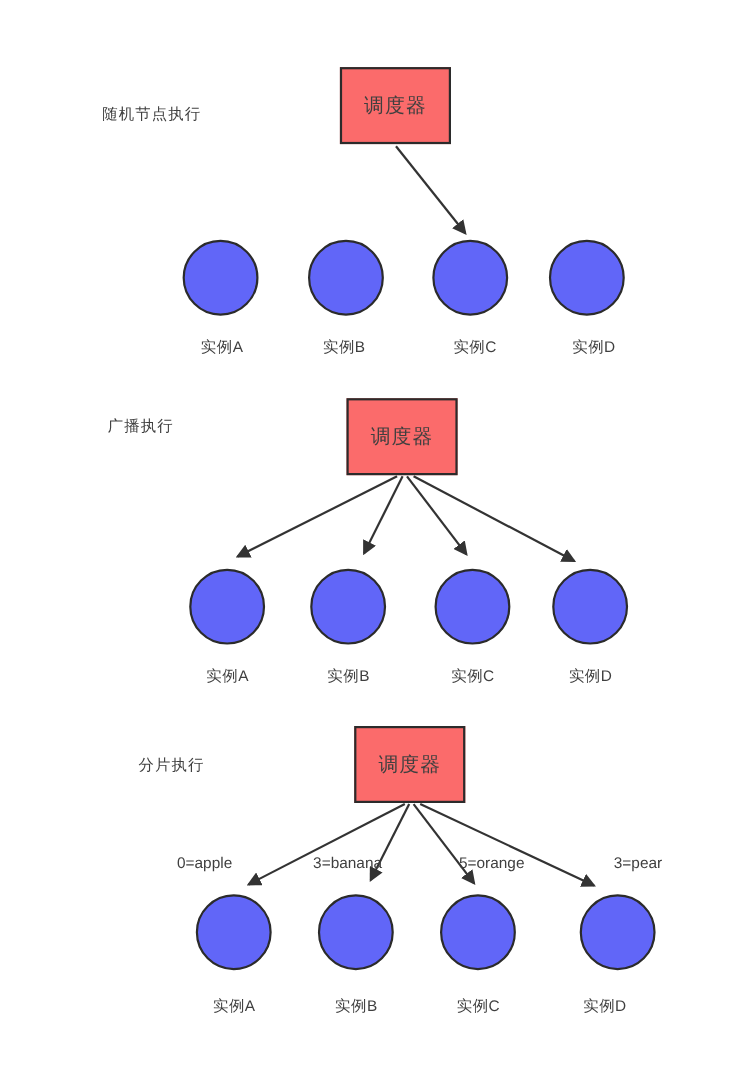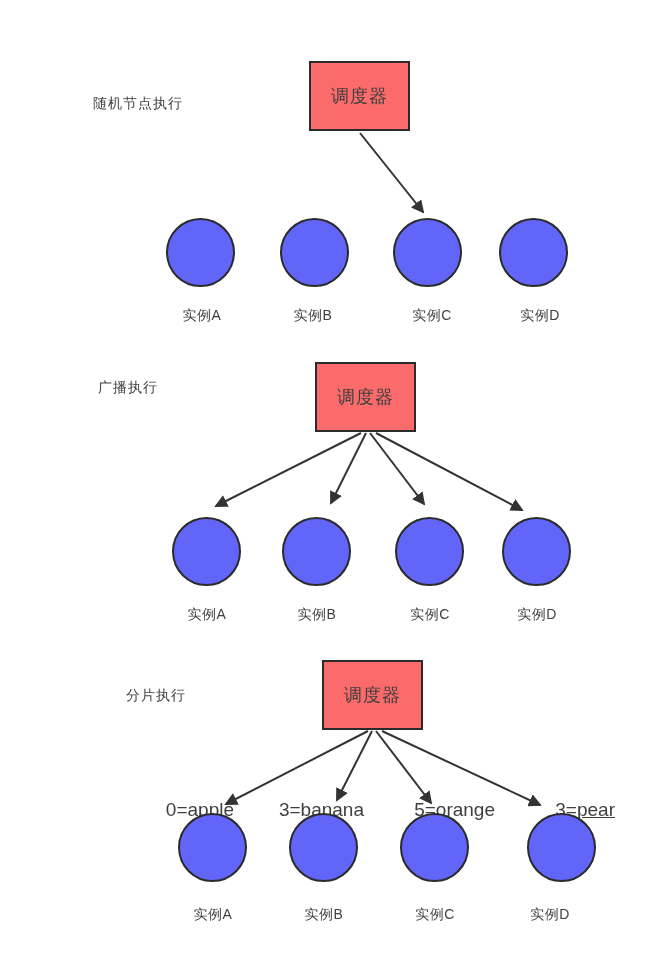--- a/index.html
+++ b/index.html
@@ -52,25 +52,24 @@
     width: 80px;
     text-align: center;
     font-size: 14px;
     color: #3f3f3f;
     letter-spacing: 0.5px;
     white-space: nowrap;
   }
   .shard-label {
     position: absolute;
     width: 96px;
-    text-align: right;
-    font-size: 19px;
+    text-align: center;
+    font-size: 14px;
     color: #3f3f3f;
     white-space: nowrap;
-    margin-top: 23px;
   }
 </style>
 </head>
 <body>
 
 <div class="canvas">
 
   <svg class="arrow-layer" viewBox="0 0 672 979" xmlns="http://www.w3.org/2000/svg">
     <defs>
       <marker id="arrowhead" viewBox="0 0 10 10" refX="8.5" refY="5" markerWidth="6.5" markerHeight="6.5" orient="auto-start-reverse">
@@ -127,21 +126,21 @@
 
   <div class="section-title" style="left:103px; top:687px;margin-left:23px;">分片执行</div>
 
   <div class="scheduler" style="left:322px; top:660px;">
     <span>调度器</span>
   </div>
 
   <div class="shard-label" style="left:138px; top:776px;">0=apple</div>
   <div class="shard-label" style="left:268px; top:776px;">3=banana</div>
   <div class="shard-label" style="left:399px; top:776px;">5=orange</div>
-  <div class="shard-label" style="left:519px; top:776px;text-decoration:underline;">3=pear</div>
+  <div class="shard-label" style="left:532px; top:776px;">3=pear</div>
 
   <div class="instance" style="left:178px; top:813px;"></div>
   <div class="instance" style="left:289px; top:813px;"></div>
   <div class="instance" style="left:400px; top:813px;"></div>
   <div class="instance" style="left:527px; top:813px;"></div>
 
   <div class="instance-label" style="left:173px; top:906px;">实例A</div>
   <div class="instance-label" style="left:284px; top:906px;">实例B</div>
   <div class="instance-label" style="left:395px; top:906px;">实例C</div>
   <div class="instance-label" style="left:510px; top:906px;">实例D</div>

